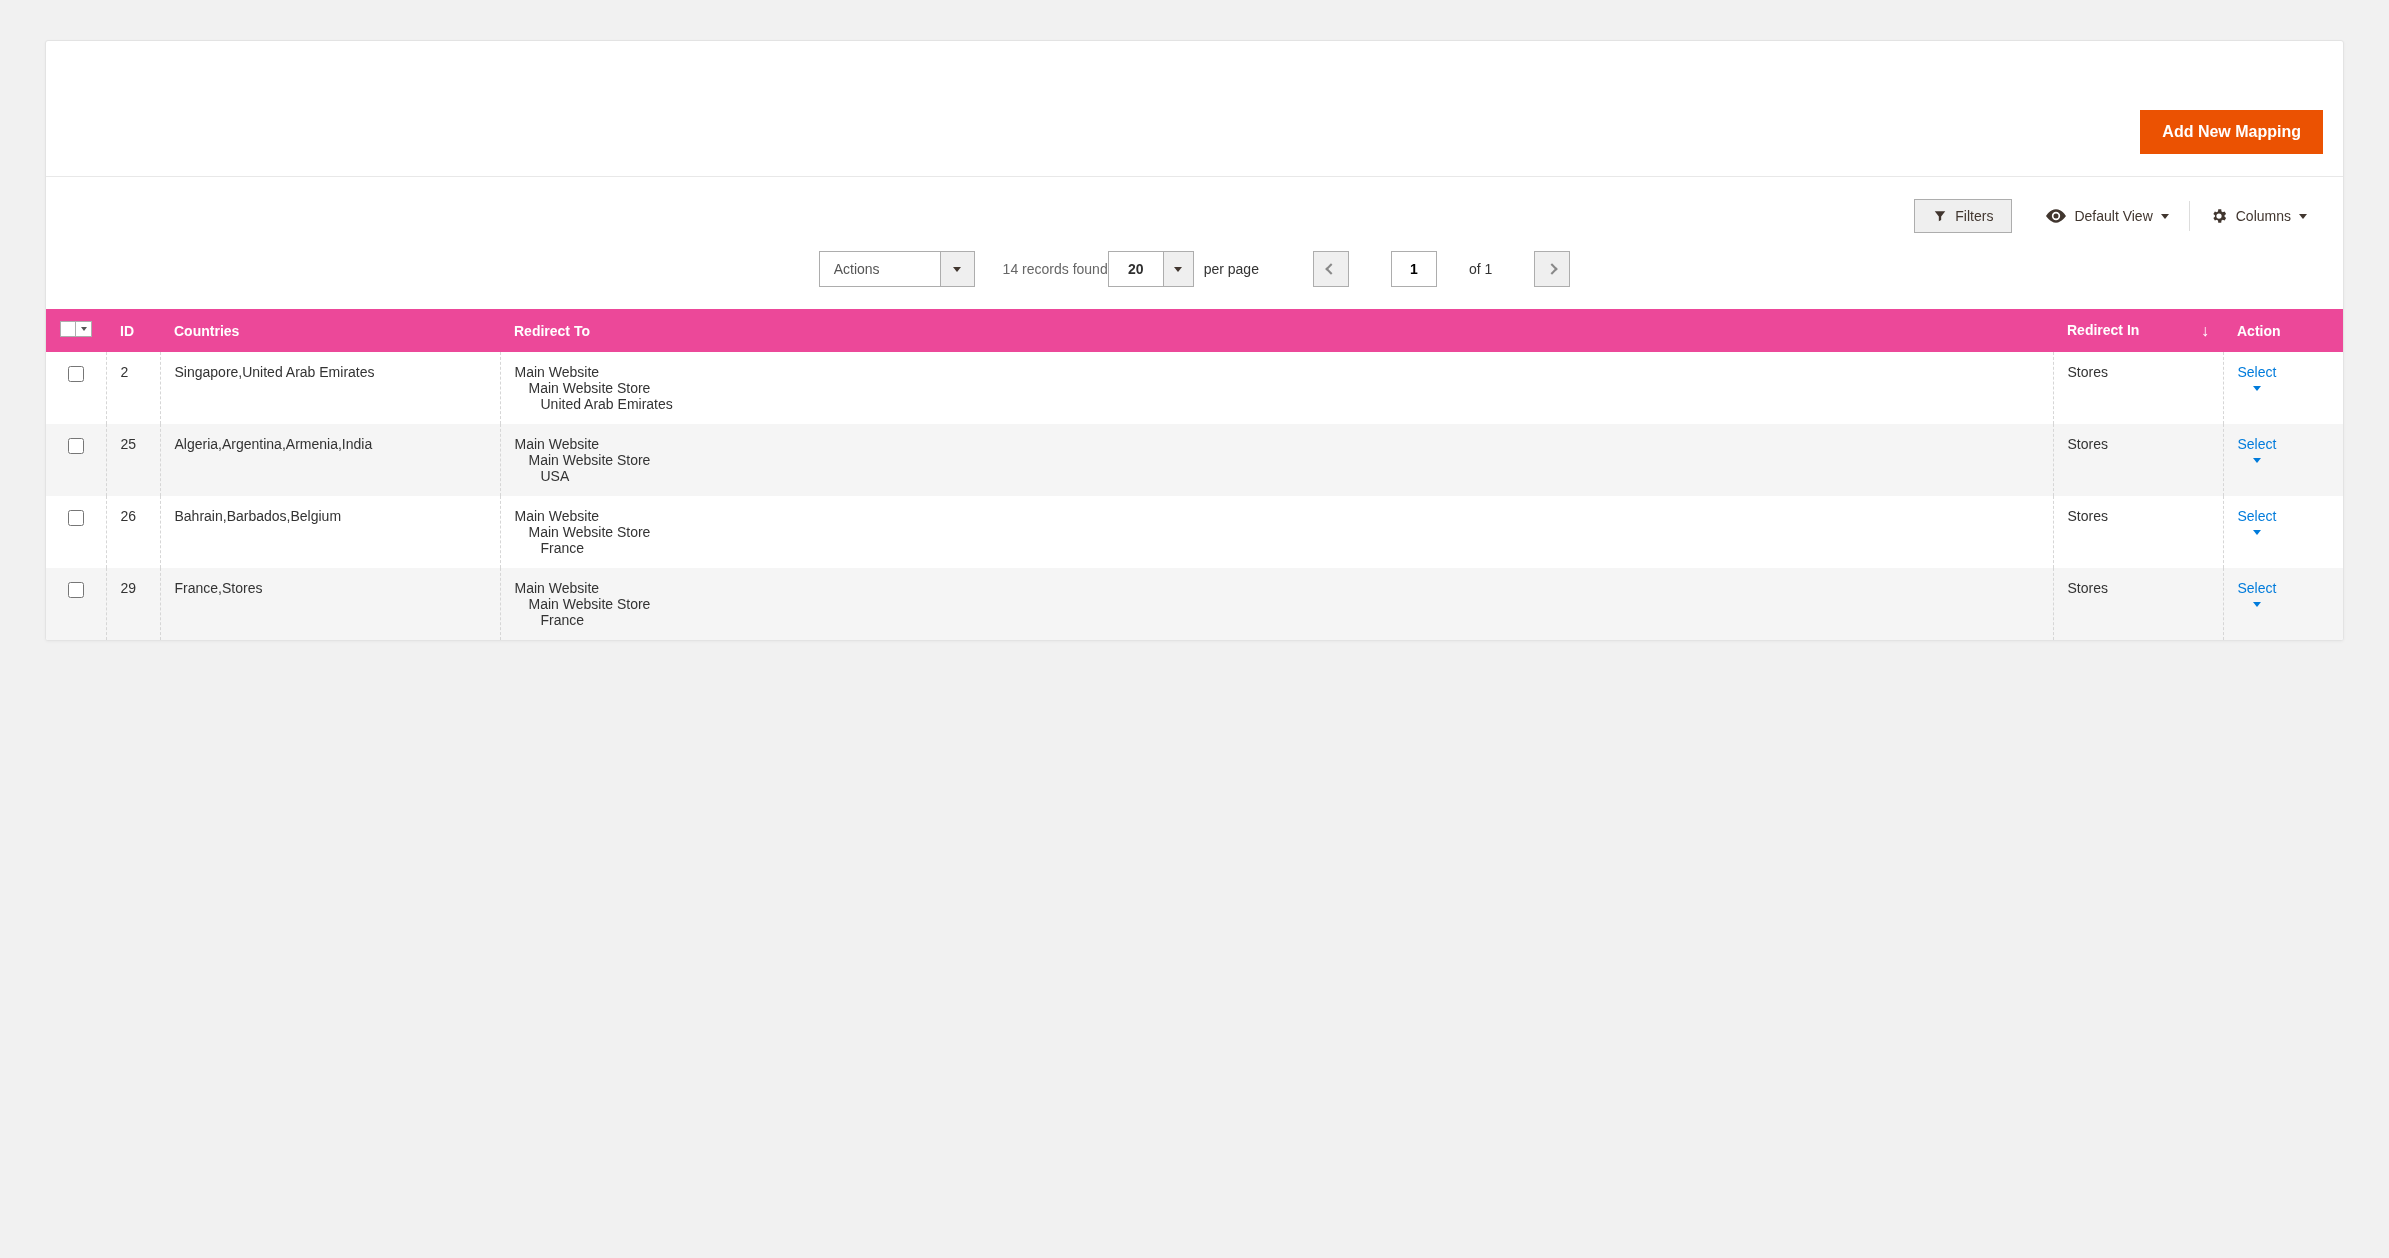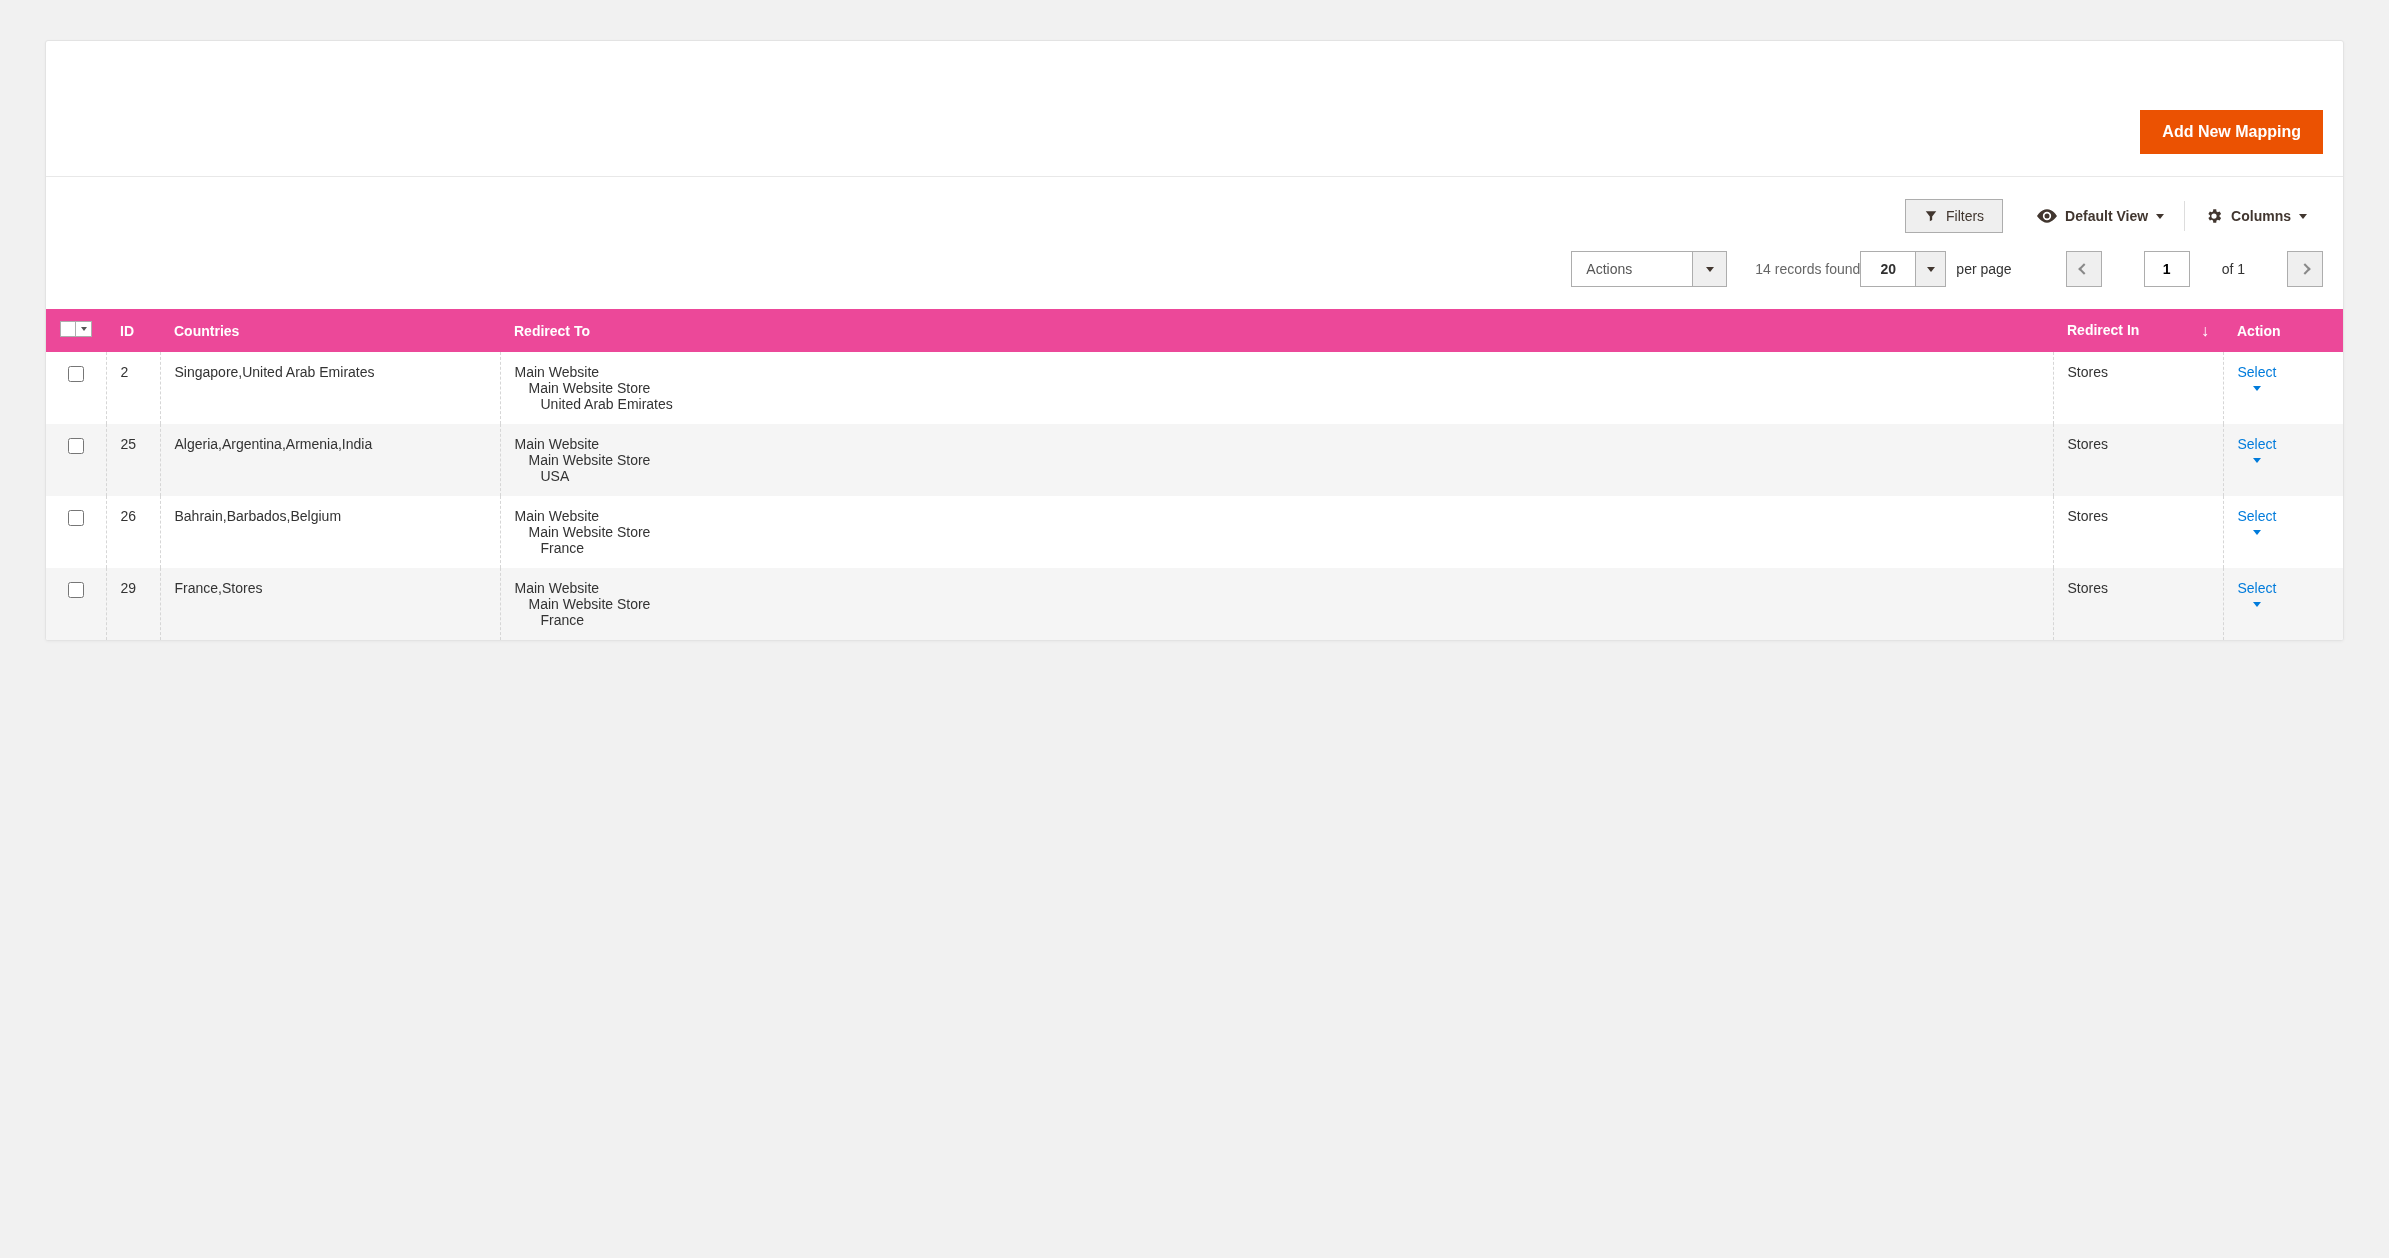--- a/index.html
+++ b/index.html
@@ -53,21 +53,21 @@
     font-weight: 500;
   }
   .view-btn, .columns-btn {
     display: inline-flex;
     align-items: center;
     gap: 8px;
     padding: 8px 16px;
     color: #41362f;
     cursor: pointer;
     font-size: 14px;
-    font-weight: 700;
+    font-weight: 400;
   }
   .view-btn { margin-left: 18px; }
   .divider-vert {
     width: 1px;
     height: 30px;
     background: #ddd;
     margin: 0 4px;
   }
   .caret-down {
     display: inline-block;
@@ -76,21 +76,21 @@
     border-right: 4px solid transparent;
     border-top: 5px solid #41362f;
   }
   .caret-down.blue { border-top-color: #007bdb; }
   .icon-eye, .icon-gear, .icon-funnel { display:inline-flex; }
 
   .controlbar {
     padding: 18px 20px 22px 20px;
     display: flex;
     align-items: center;
-    justify-content: flex-end;
+    justify-content: center;
   }
   .controlbar-left {
     display: flex;
     align-items: center;
     gap: 28px;
   }
   .actions-select {
     display: flex;
     border: 1px solid #adadad;
     height: 36px;

